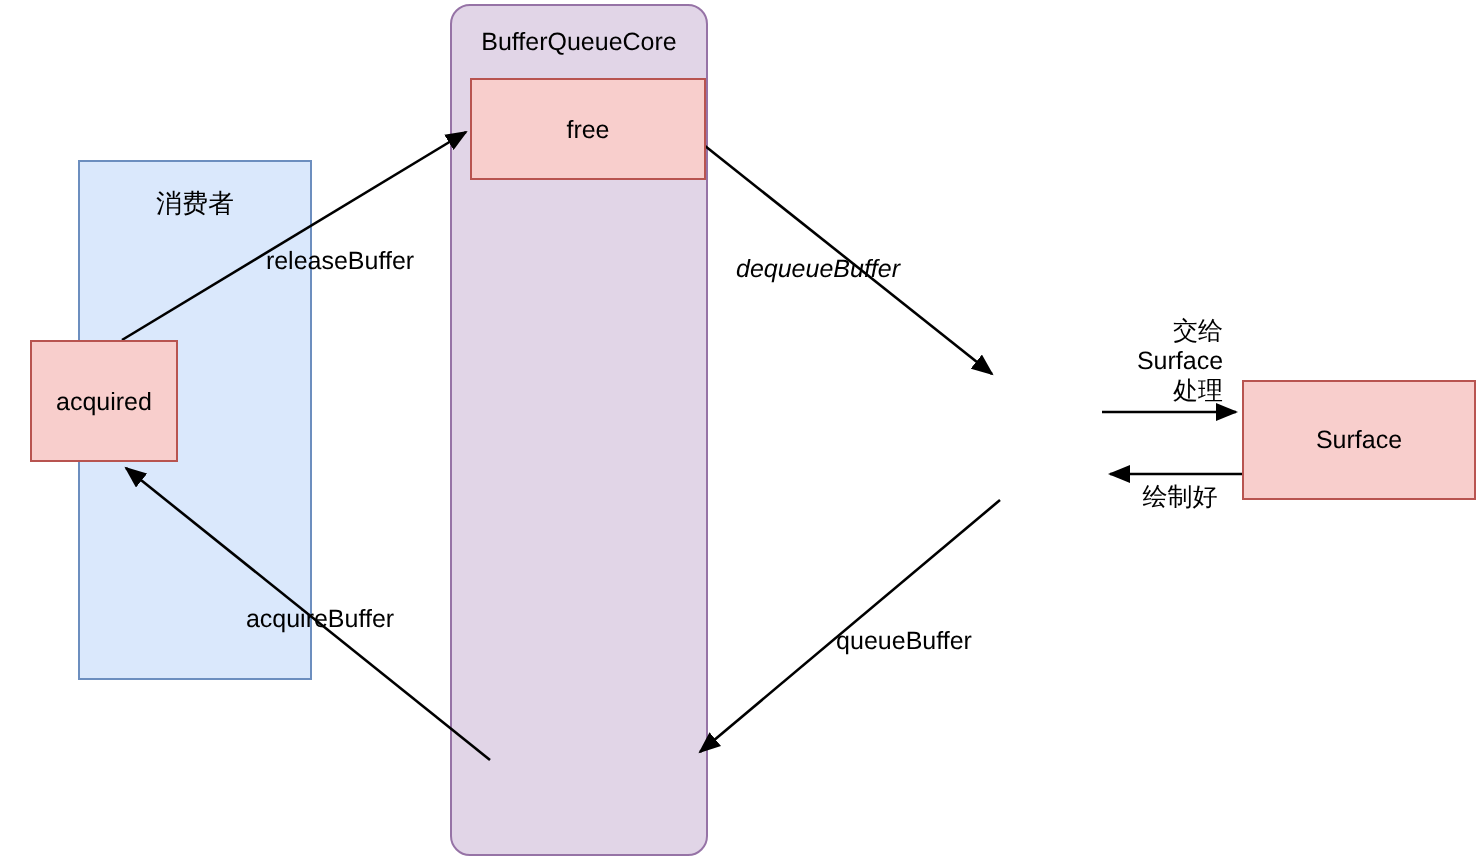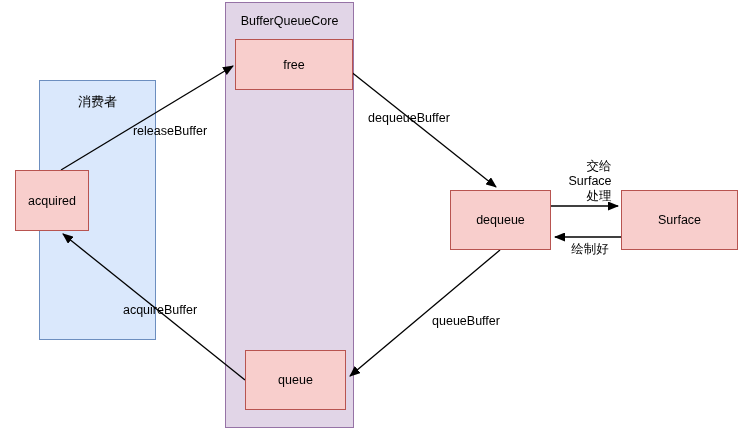--- a/index.html
+++ b/index.html
@@ -28,21 +28,21 @@
     text-align: center;
     padding-top: 12px;
     font-size: 13px;
   }
   .group.consumer {
     left: 3px; top: 80px; width: 117px; height: 260px;
     background: var(--consumer-fill); border-color: var(--consumer-stroke); margin-left: 36px;
   }
   .group.core {
     left: 225px; top: 2px; width: 129px; height: 426px;
-    background: var(--core-fill); border-color: var(--core-stroke);
+    background: var(--core-fill); border-color: var(--core-stroke); border-radius: 10px;
   }
   .group.core .group-title { padding-top: 11px; font-size: 12.5px; }
   .group.producer {
     left: 440px; top: 80px; width: 121px; height: 261px;
     background: var(--producer-fill); border-color: var(--producer-stroke);
   }
   .node {
     position: absolute;
     border: 1px solid;
     box-sizing: border-box;
@@ -73,23 +73,23 @@
   .edge-label {
     position: absolute;
     transform: translate(-50%, -50%);
     white-space: pre-line;
     text-align: right;
     line-height: 15px;
     z-index: 4;
     font-size: 12.5px;
   }
   .edge-label.release { left: 170px; top: 131px; }
-  .edge-label.dequeue { left: 409px; top: 118px; }
+  .edge-label.dequeue { left: 409px; top: 135px; font-style: italic; }
   .edge-label.acquire { left: 160px; top: 310px; }
-  .edge-label.queue   { left: 466px; top: 321px; }
+  .edge-label.queue   { left: 452px; top: 321px; }
   .edge-label.handoff { left: 590px; top: 181px; }
   .edge-label.drawn   { left: 590px; top: 249px; }
 </style>
 </head>
 <body>
 
 <div class="canvas">
 
   <div class="group consumer">
     <div class="group-title">消费者</div>
@@ -113,26 +113,20 @@
     <path class="edge-line" d="M500,250 L350,376" marker-end="url(#arrow)"></path>
     <path class="edge-line" d="M245,380 L63,234" marker-end="url(#arrow)"></path>
   </svg>
 
   <div class="node acquired">
     <span>acquired</span>
   </div>
   <div class="node free">
     <span>free</span>
   </div>
-  <div class="node queue">
-    <span>queue</span>
-  </div>
-  <div class="node dequeue">
-    <span>dequeue</span>
-  </div>
   <div class="node surface">
     <span>Surface</span>
   </div>
 
   <div class="edge-label release">releaseBuffer</div>
   <div class="edge-label dequeue">dequeueBuffer</div>
   <div class="edge-label handoff">交给
 Surface
 处理</div>
   <div class="edge-label drawn">绘制好</div>

